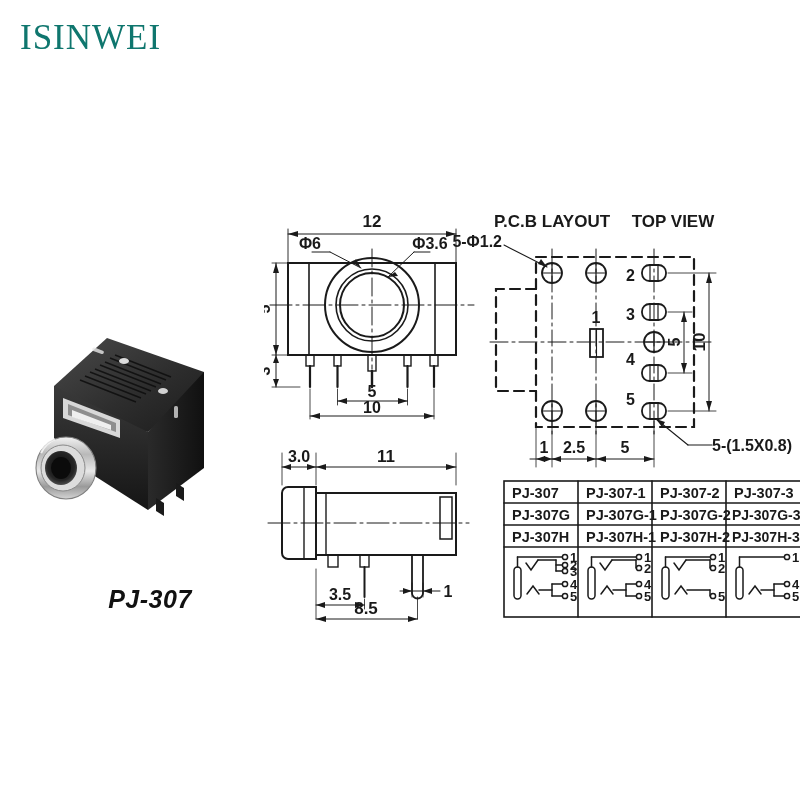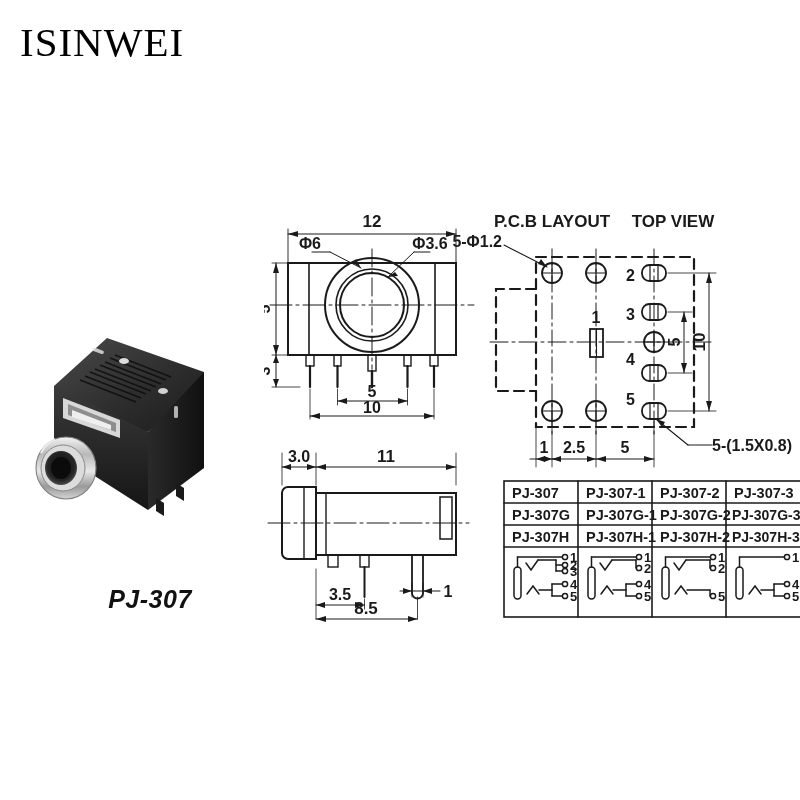--- a/index.html
+++ b/index.html
@@ -7,21 +7,21 @@
     width:800px;height:800px;background:#ffffff;
     font-family:"Liberation Sans",sans-serif;
     position:relative;overflow:hidden;
   }
   .abs{position:absolute;}
 
   
   #brand{
     left:20px;top:18px;
     font-family:"Liberation Serif",serif;
-    font-size:41px;letter-spacing:1px;color:#000000;
+    font-size:35px;letter-spacing:1px;color:#0f766e;
     white-space:nowrap;
   }
 
   
   #photo-wrap{left:8px;top:320px;width:230px;height:230px;}
   #photo-caption{
     left:70px;top:585px;width:160px;text-align:center;
     font-size:25px;font-weight:bold;font-style:italic;color:#111;
     letter-spacing:0.5px;
   }

